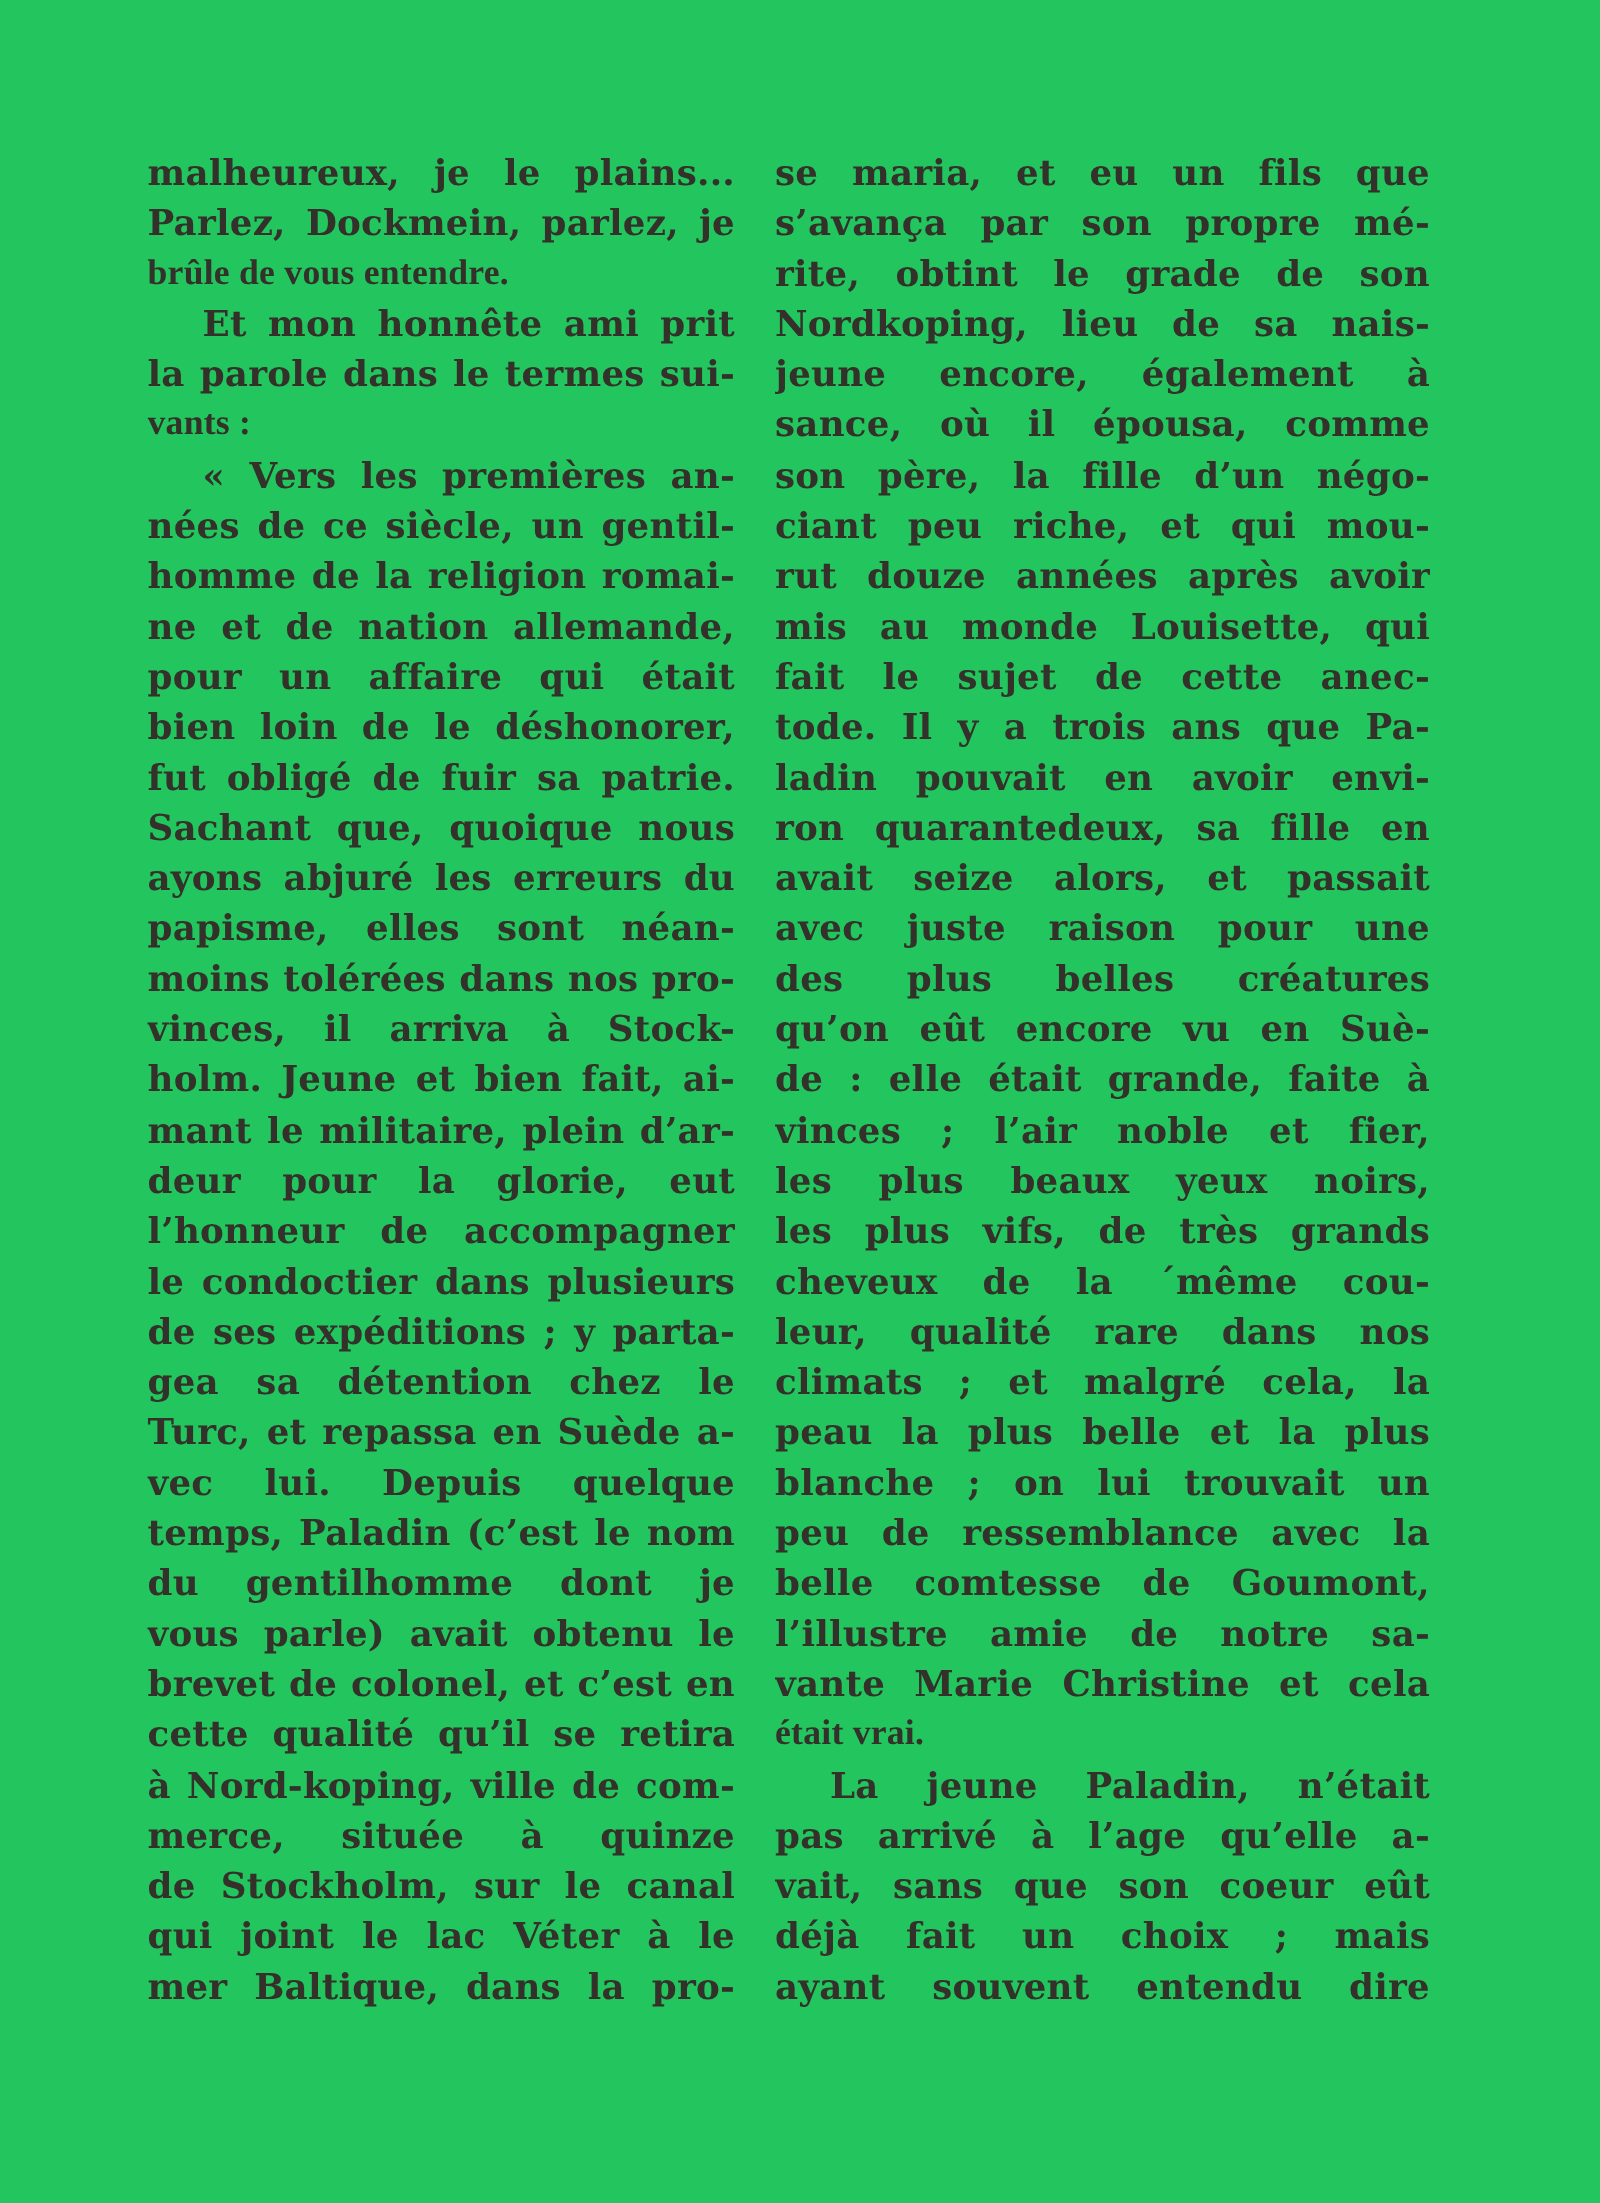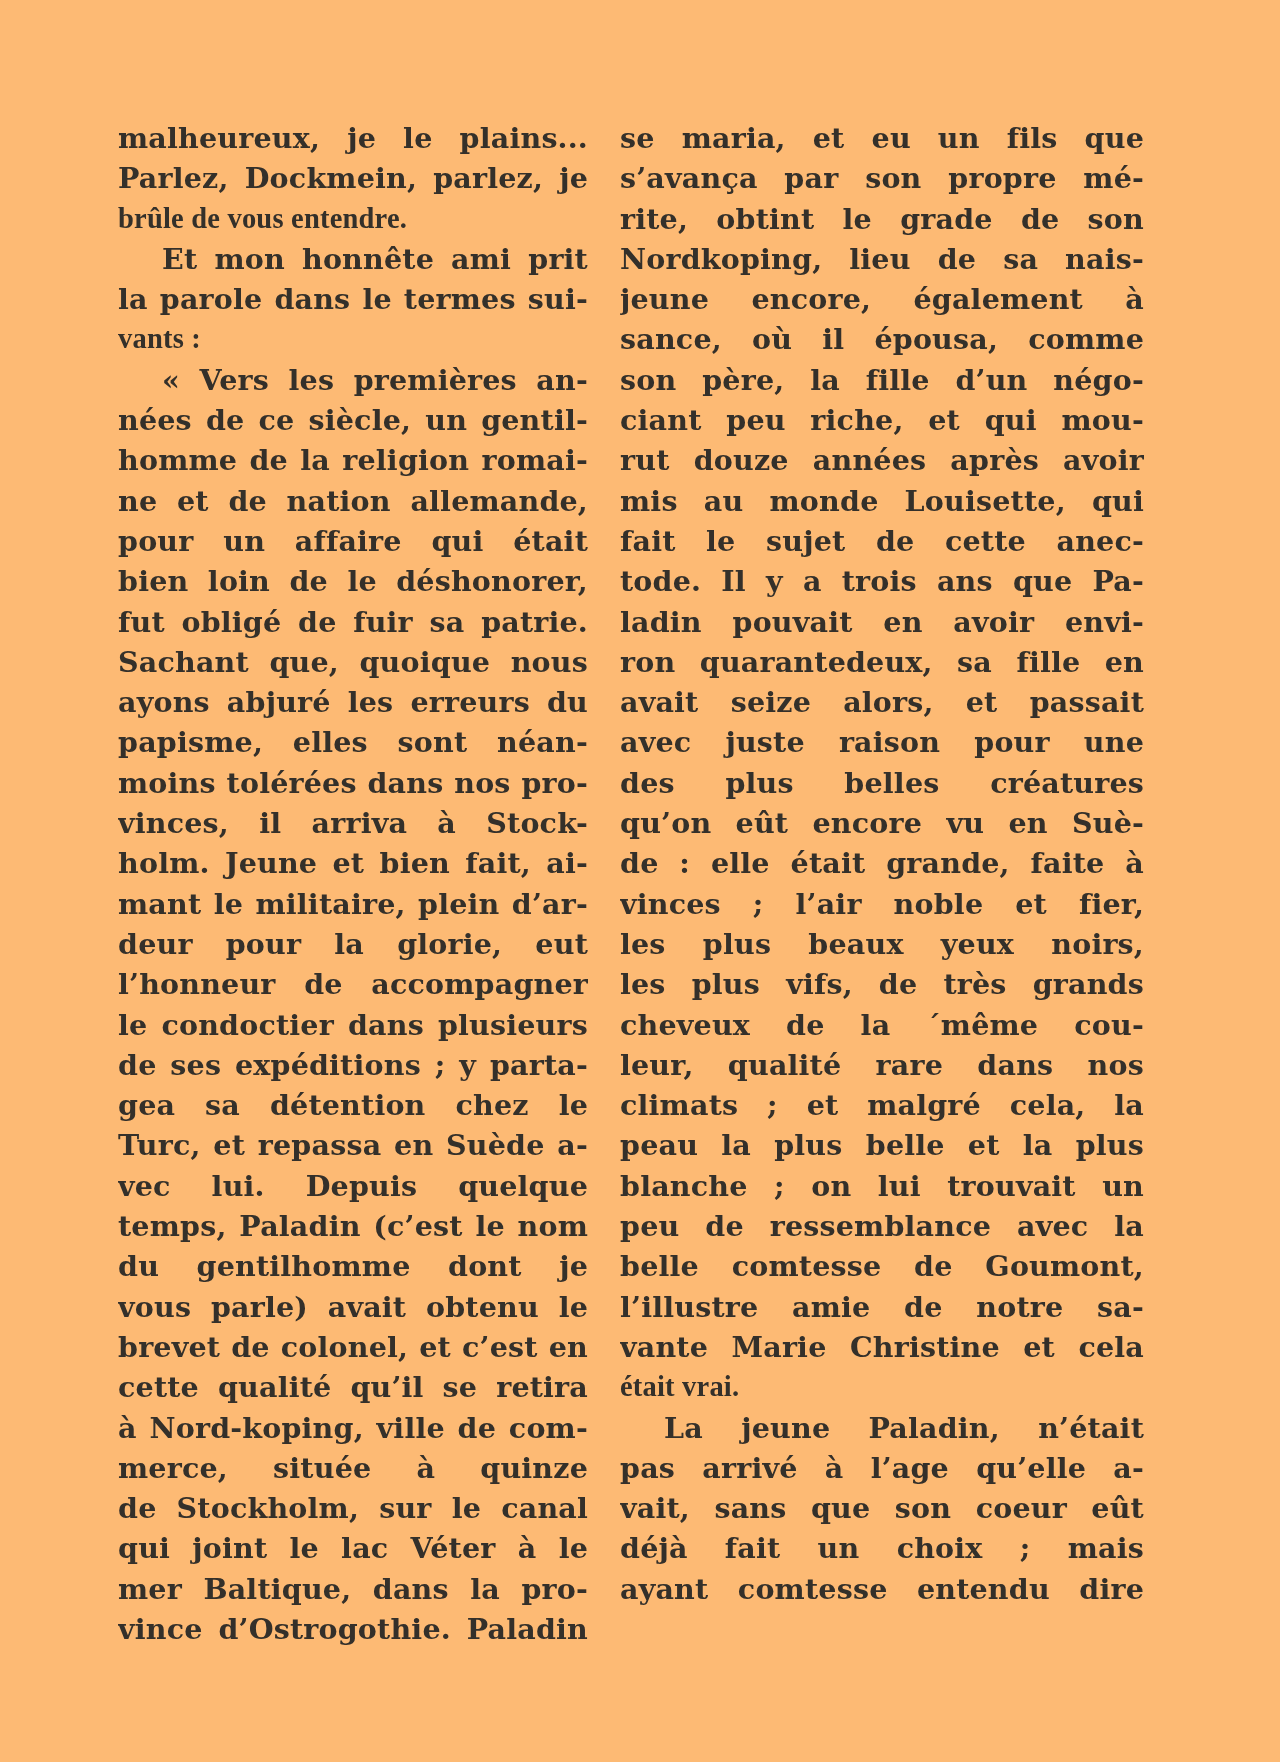--- a/index.html
+++ b/index.html
@@ -24,21 +24,21 @@
     white-space:normal;
     height:40.3px;
     overflow:hidden;
   }
   .line.indent { text-indent:44px; }
   .line.end { text-align-last:left;font-family:Liberation Serif, serif; }
 </style>
 </head>
 <body>
 
-<div class="page" style="background: #fdba74; color: rgb(52, 48, 42);">
+<div class="page" style="background: #22c55e; color: rgb(52, 48, 42);">
   <div class="column left">
       <div class="line">malheureux, je le plains...</div>
       <div class="line">Parlez, Dockmein, parlez, je</div>
       <div class="line end">brûle de vous entendre.</div>
       <div class="line indent">Et mon honnête ami prit</div>
       <div class="line">la parole dans le termes sui-</div>
       <div class="line end">vants :</div>
       <div class="line indent">« Vers les premières an-</div>
       <div class="line">nées de ce siècle, un gentil-</div>
       <div class="line">homme de la religion romai-</div>
@@ -63,21 +63,20 @@
       <div class="line">temps, Paladin (c’est le nom</div>
       <div class="line">du gentilhomme dont je</div>
       <div class="line">vous parle) avait obtenu le</div>
       <div class="line">brevet de colonel, et c’est en</div>
       <div class="line">cette qualité qu’il se retira</div>
       <div class="line">à Nord-koping, ville de com-</div>
       <div class="line">merce, située à quinze lieues</div>
       <div class="line">de Stockholm, sur le canal</div>
       <div class="line">qui joint le lac Véter à le</div>
       <div class="line">mer Baltique, dans la pro-</div>
-      <div class="line">vince d’Ostrogothie. Paladin</div>
     </div>
   <div class="column right">
       <div class="line">se maria, et eu un fils que</div>
       <div class="line">s’avança par son propre mé-</div>
       <div class="line">rite, obtint le grade de son</div>
       <div class="line">Nordkoping, lieu de sa nais-</div>
       <div class="line">jeune encore, également à</div>
       <div class="line">sance, où il épousa, comme</div>
       <div class="line">son père, la fille d’un négo-</div>
       <div class="line">ciant peu riche, et qui mou-</div>
@@ -102,15 +101,15 @@
       <div class="line">blanche ; on lui trouvait un</div>
       <div class="line">peu de ressemblance avec la</div>
       <div class="line">belle comtesse de Goumont,</div>
       <div class="line">l’illustre amie de notre sa-</div>
       <div class="line">vante Marie Christine et cela</div>
       <div class="line end">était vrai.</div>
       <div class="line indent">La jeune Paladin, n’était</div>
       <div class="line">pas arrivé à l’age qu’elle a-</div>
       <div class="line">vait, sans que son coeur eût</div>
       <div class="line">déjà fait un choix ; mais</div>
-      <div class="line">ayant comtesse entendu dire</div>
+      <div class="line">ayant souvent entendu dire</div>
     </div>
 </div>
 
 </body></html>

